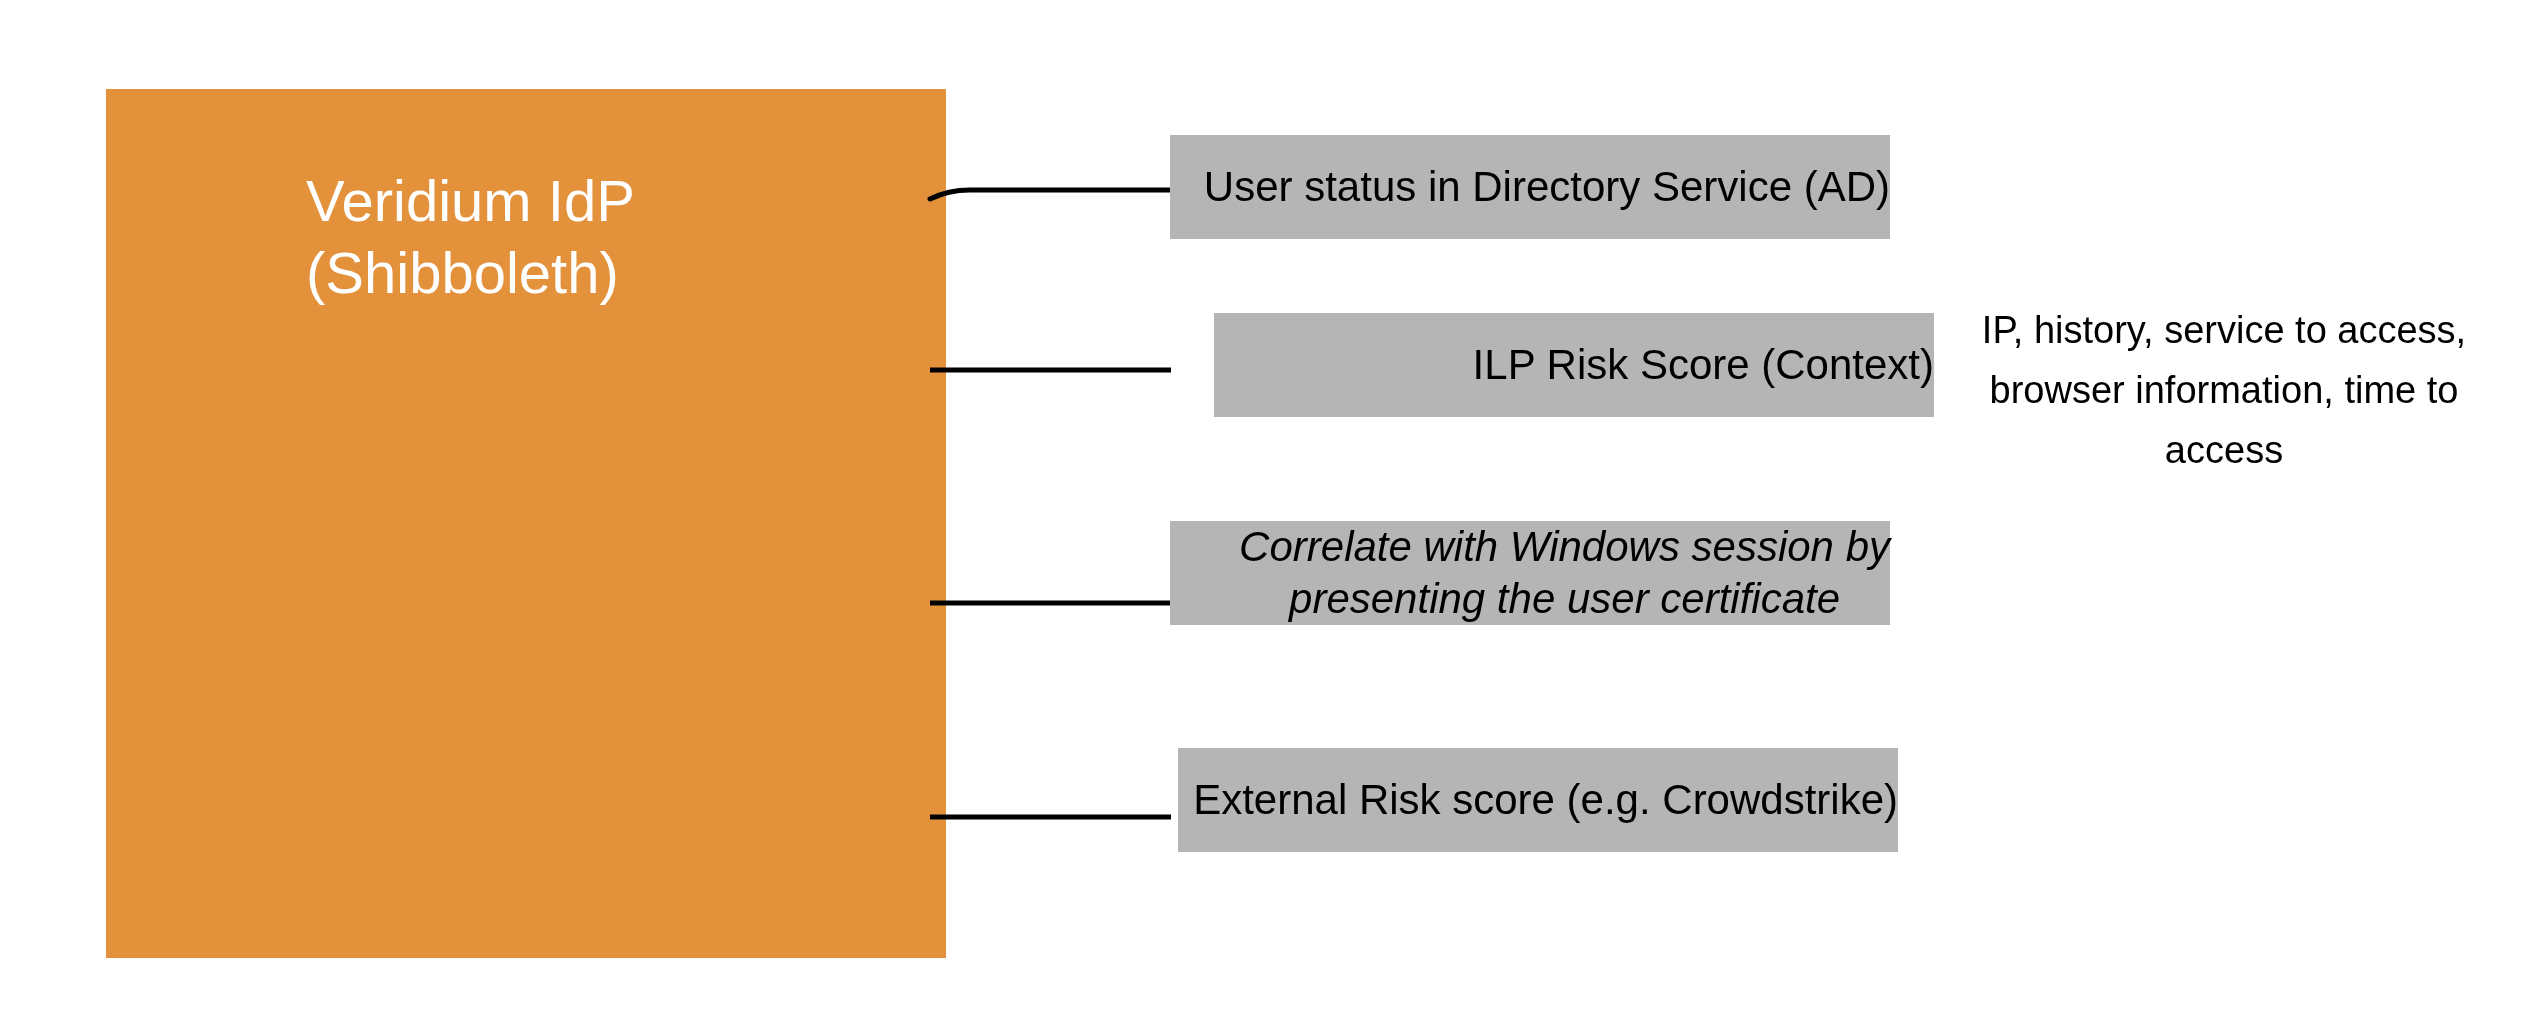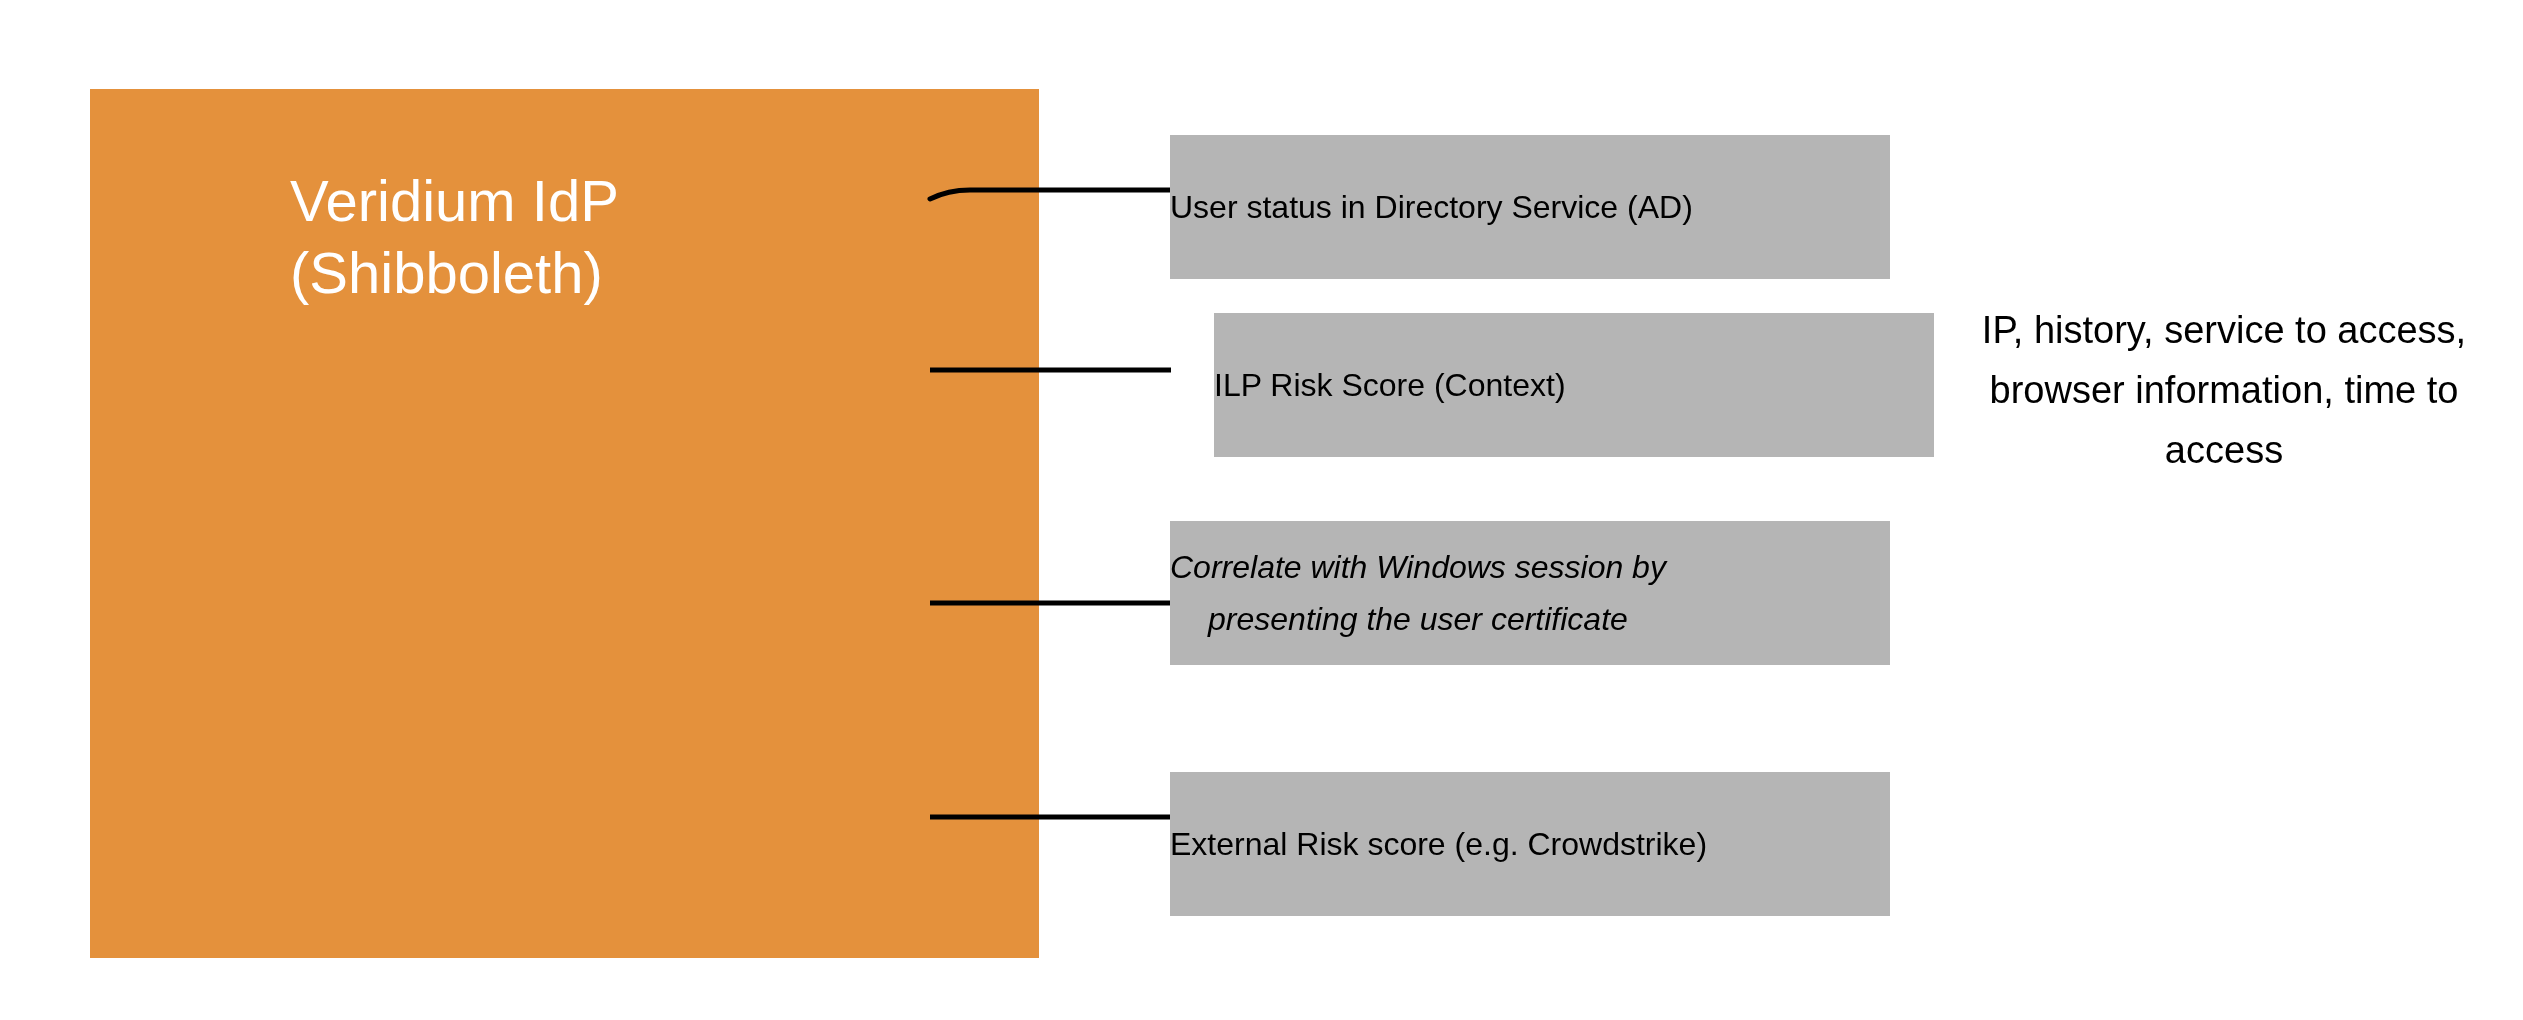--- a/index.html
+++ b/index.html
@@ -10,23 +10,23 @@
   #canvas {
     position: relative;
     width: 2523px;
     height: 1020px;
     background: #ffffff;
     font-family: "Liberation Sans", sans-serif;
     overflow: hidden;
   }
   .main-node {
     position: absolute;
-    left: 90px;
+    left: 106px;
     top: 89px;
-    width: 949px;
+    width: 840px;
     height: 869px;
     background: #E4913C;
   }
   .main-node-label {
     position: absolute;
     left: 200px;
     top: 76px;
     color: #ffffff;
     font-size: 58px;
     line-height: 72px;
@@ -38,35 +38,35 @@
     left: 0;
     top: 0;
     width: 2523px;
     height: 1020px;
     pointer-events: none;
   }
   .factor-box {
     position: absolute;
     left: 1170px;
     width: 720px;
-    height: 144px;
+    height: 104px;
     background: #B5B5B5;
     display: flex;
     align-items: center;
-    justify-content: flex-start;
+    justify-content: flex-end;
     text-align: center;
     color: #000000;
-    font-size: 32px;
+    font-size: 42px;
     line-height: 52px;
     white-space: pre-line;
   }
   #factor-0 { top: 135px; }
   #factor-1 { top: 313px; margin-left: 44px; }
   #factor-2 { top: 521px; font-style: italic; }
-  #factor-3 { top: 772px; }
+  #factor-3 { top: 748px; margin-left: 8px; }
   .annotation {
     position: absolute;
     left: 1924px;
     top: 300px;
     width: 600px;
     color: #000000;
     font-size: 38px;
     line-height: 60px;
     text-align: center;
     white-space: pre-line;

